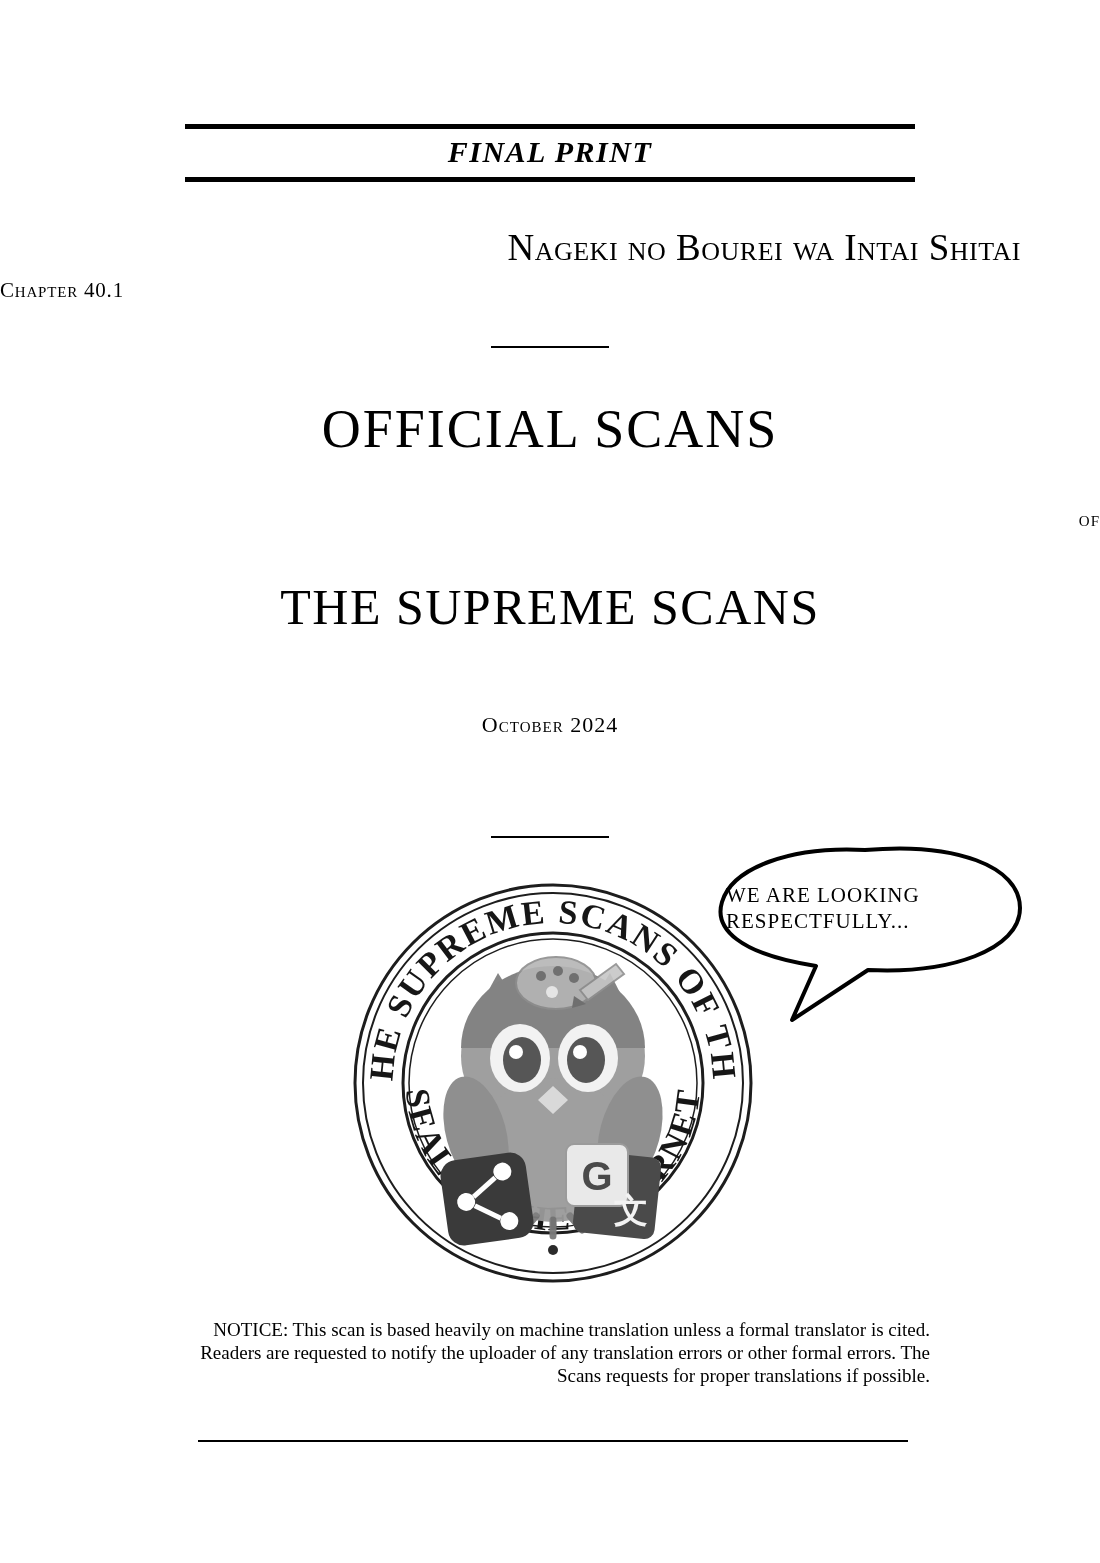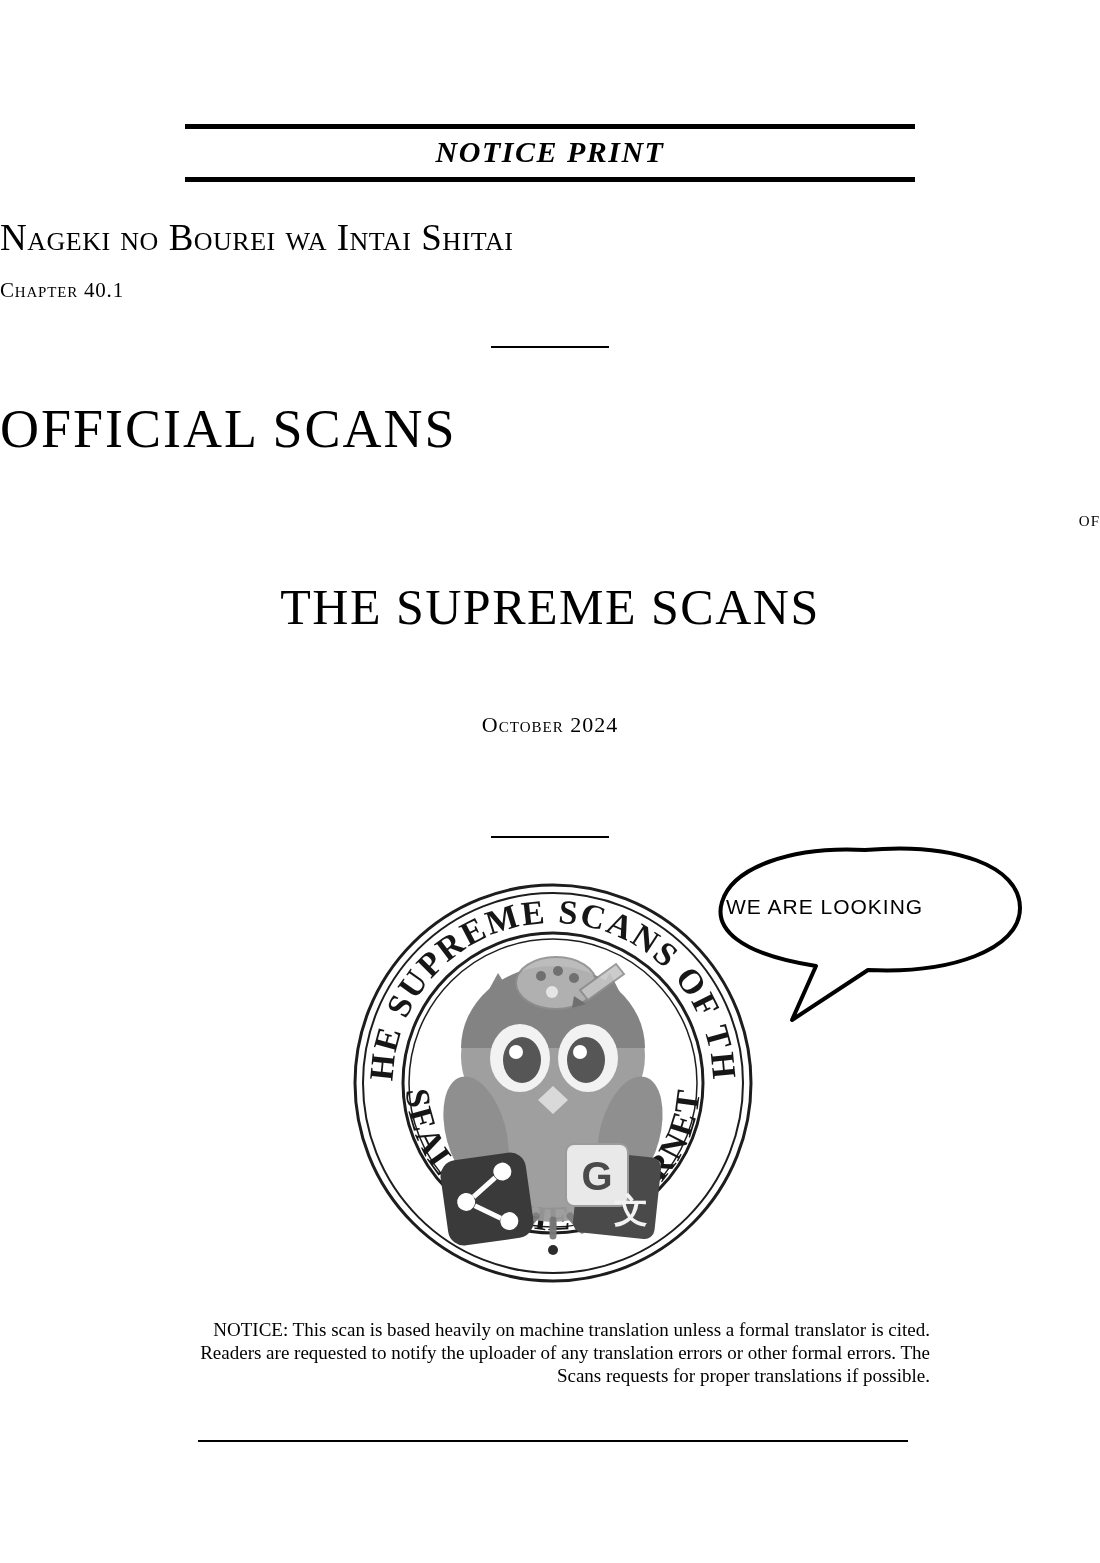--- a/index.html
+++ b/index.html
@@ -42,23 +42,23 @@
     font-weight: bold;
     font-size: 30px;
     letter-spacing: 1.5px;
     padding: 6px 0 8px 0;
   }
 
   
   .series-title {
     position: absolute;
     left: 0;
-    top: 216px;
+    top: 226px;
     width: 1021px;
-    text-align: left;
+    text-align: right;
     font-family: "Liberation Serif", serif;
     font-size: 37px;
     letter-spacing: 0.5px;
     font-variant: small-caps;
     white-space: nowrap;
   }
   .chapter-line {
     position: absolute;
     left: 0;
     top: 278px;
@@ -80,20 +80,21 @@
   }
   #divider-top { top: 346px; }
   #divider-bottom { top: 836px; }
 
   
   .main-headline {
     position: absolute;
     left: 0;
     top: 398px;
     width: 1100px;
+    text-align: center;
     font-family: "Liberation Serif", serif;
     font-size: 54px;
     letter-spacing: 2px;
   }
   .main-of {
     position: absolute;
     left: 0;
     top: 506px;
     width: 1100px;
     text-align: right;
@@ -141,27 +142,26 @@
     top: 840px;
     width: 330px;
     height: 210px;
   }
   .balloon-text {
     position: absolute;
     left: 726px;
     top: 882px;
     width: 290px;
     text-align: left;
-    font-family: Liberation Sans, sans-serif;
+    font-family: Liberation Serif, serif;
     font-size: 21px;
     line-height: 1.25;
     letter-spacing: 1px;
     color: #000;
     pointer-events: none;
-    margin-top: 12px;
   }
 
   
   .notice {
     position: absolute;
     left: 170px;
     top: 1318px;
     width: 760px;
     text-align: right;
     font-family: "Liberation Serif", serif;
@@ -177,21 +177,21 @@
     background: #000;
   }
 </style>
 </head>
 <body>
 
 <div class="page">
 
   <div class="header-rules">
     <div class="rule-thick"></div>
-    <div class="header-title">NOTICE PRINT</div>
+    <div class="header-title">FINAL PRINT</div>
     <div class="rule-thick"></div>
   </div>
 
   <div class="series-title">Nageki no Bourei wa Intai Shitai</div>
   <div class="chapter-line">Chapter 40.1</div>
 
   <div class="divider-short" id="divider-top"></div>
 
   <div class="main-headline">OFFICIAL SCANS</div>
   <div class="main-of">of</div>
@@ -282,18 +282,19 @@
                C 255 2, 320 26, 320 68
                C 320 110, 250 134, 168 130
                L 92 180
                L 116 126
                C 38 114, 14 88, 22 62
                C 32 28, 90 6, 165 10 Z" fill="#ffffff" stroke="#000000" stroke-width="4" stroke-linejoin="round"></path>
     </svg>
   </div>
   <div class="balloon-text">
     <div>WE ARE LOOKING</div>
+    <div>RESPECTFULLY...</div>
   </div>
 
   <div class="notice">NOTICE: This scan is based heavily on machine translation unless a formal translator is cited. Readers are requested to notify the uploader of any translation errors or other formal errors. The Scans requests for proper translations if possible.</div>
   <div class="notice-rule"></div>
 
 </div>
 
 </body></html>

